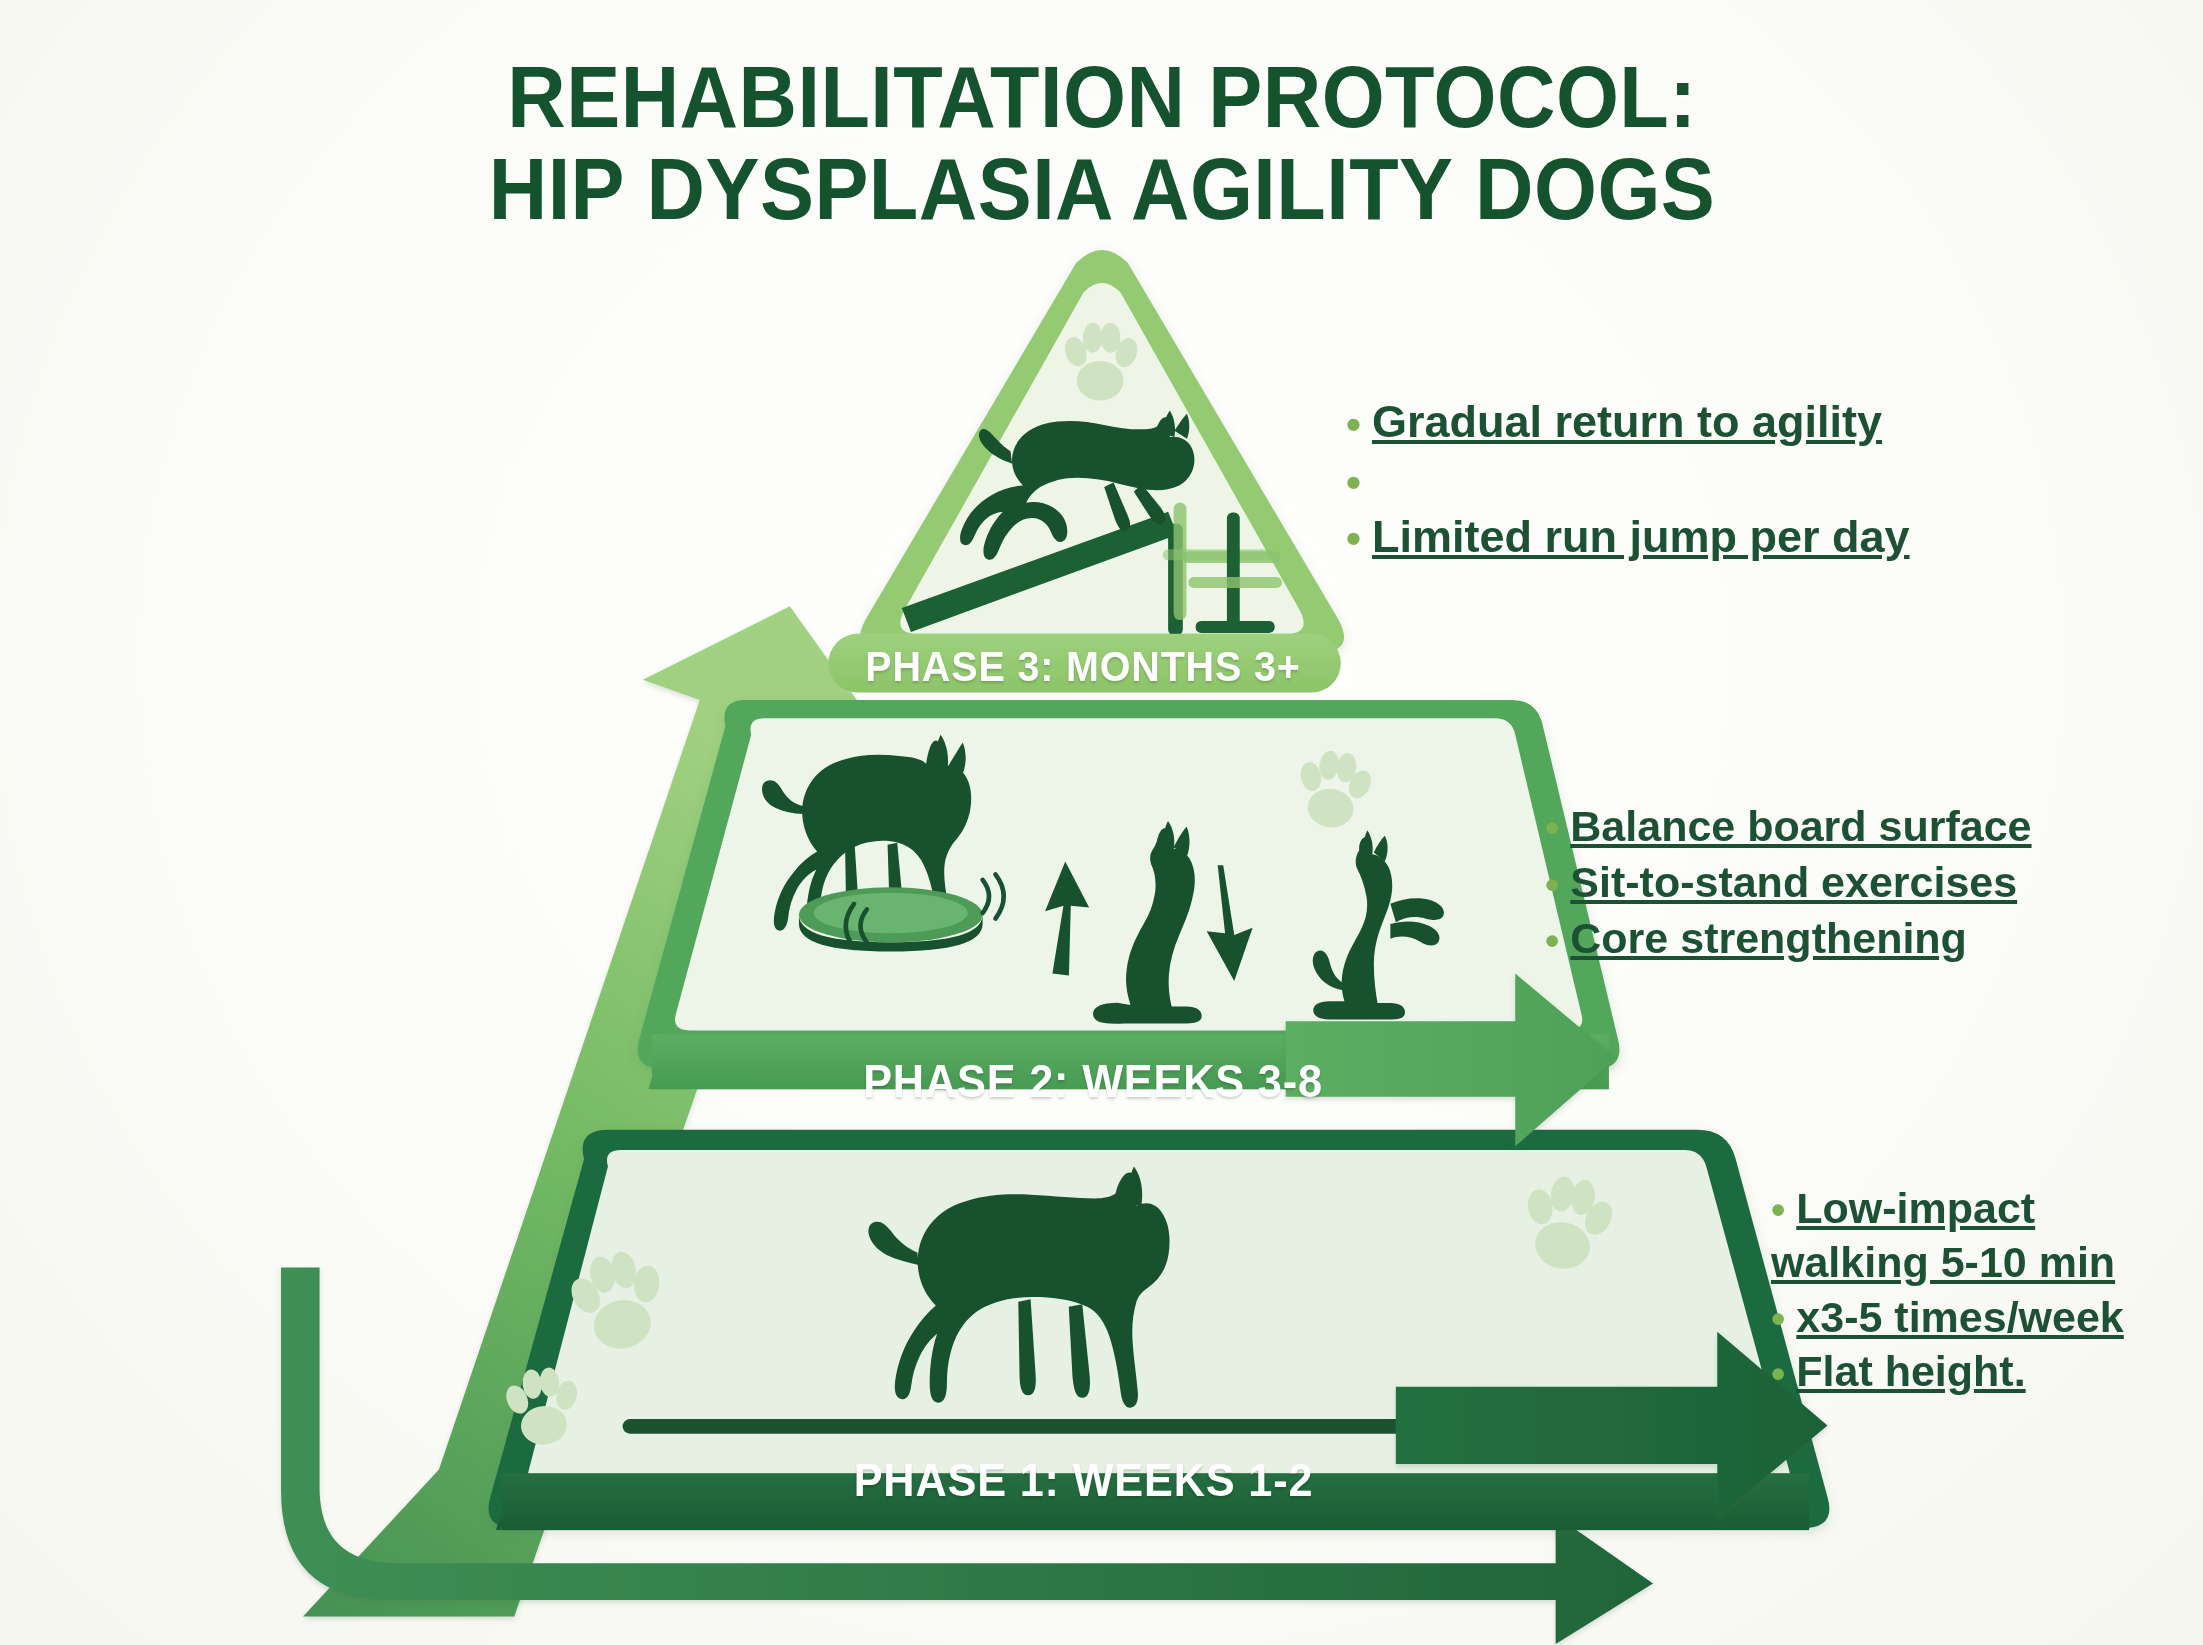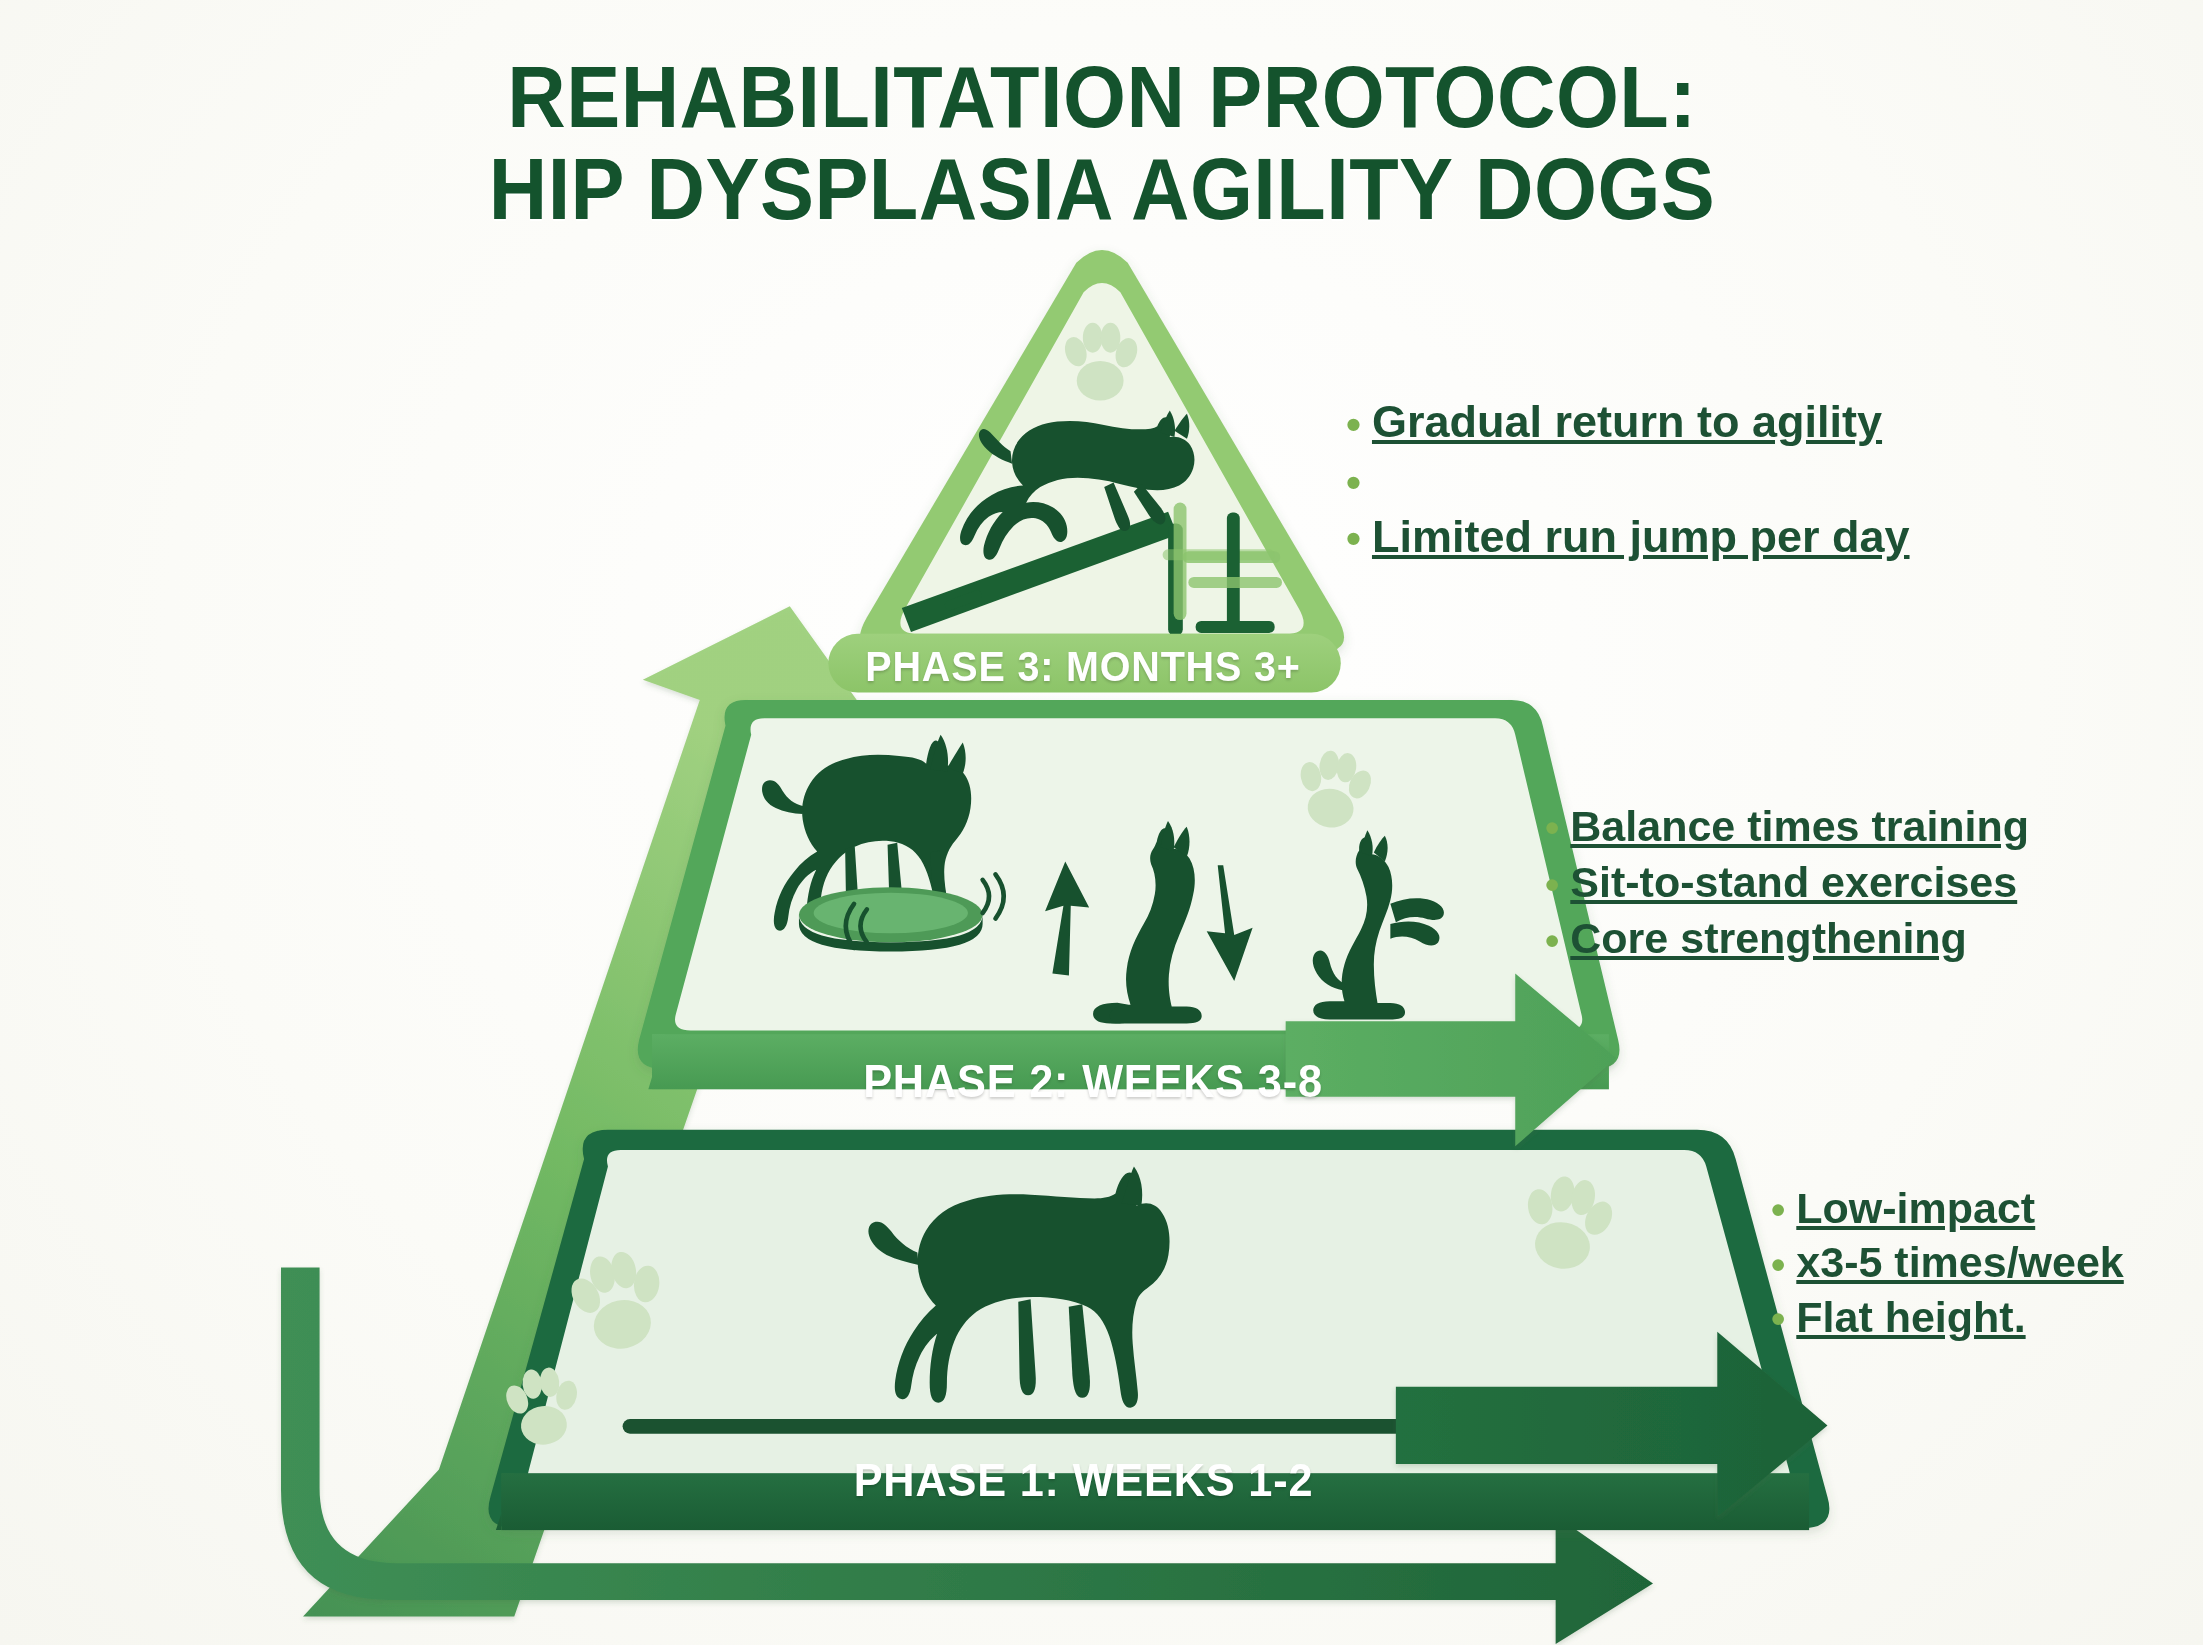--- a/index.html
+++ b/index.html
@@ -558,37 +558,40 @@
     </div>
     <div class="bullet-row">
       <span class="bullet-dot">•</span>
       <span class="bullet-text">Limited run jump per day</span>
     </div>
   </div>
 
   <div class="bullets" id="bullets-phase2">
     <div class="bullet-row">
       <span class="bullet-dot">•</span>
-      <span class="bullet-text">Balance times training</span>
+      <span class="bullet-text">Balance board surface</span>
     </div>
     <div class="bullet-row">
       <span class="bullet-dot">•</span>
       <span class="bullet-text">Sit-to-stand exercises</span>
     </div>
     <div class="bullet-row">
       <span class="bullet-dot">•</span>
       <span class="bullet-text">Core strengthening</span>
     </div>
   </div>
 
   <div class="bullets" id="bullets-phase1">
     <div class="bullet-row">
       <span class="bullet-dot">•</span>
       <span class="bullet-text">Low-impact</span>
     </div>
+    <div class="bullet-row wrap-line">
+      <span class="bullet-text">walking 5-10 min</span>
+    </div>
     <div class="bullet-row">
       <span class="bullet-dot">•</span>
       <span class="bullet-text">x3-5 times/week</span>
     </div>
     <div class="bullet-row">
       <span class="bullet-dot">•</span>
       <span class="bullet-text">Flat height.</span>
     </div>
   </div>
 

